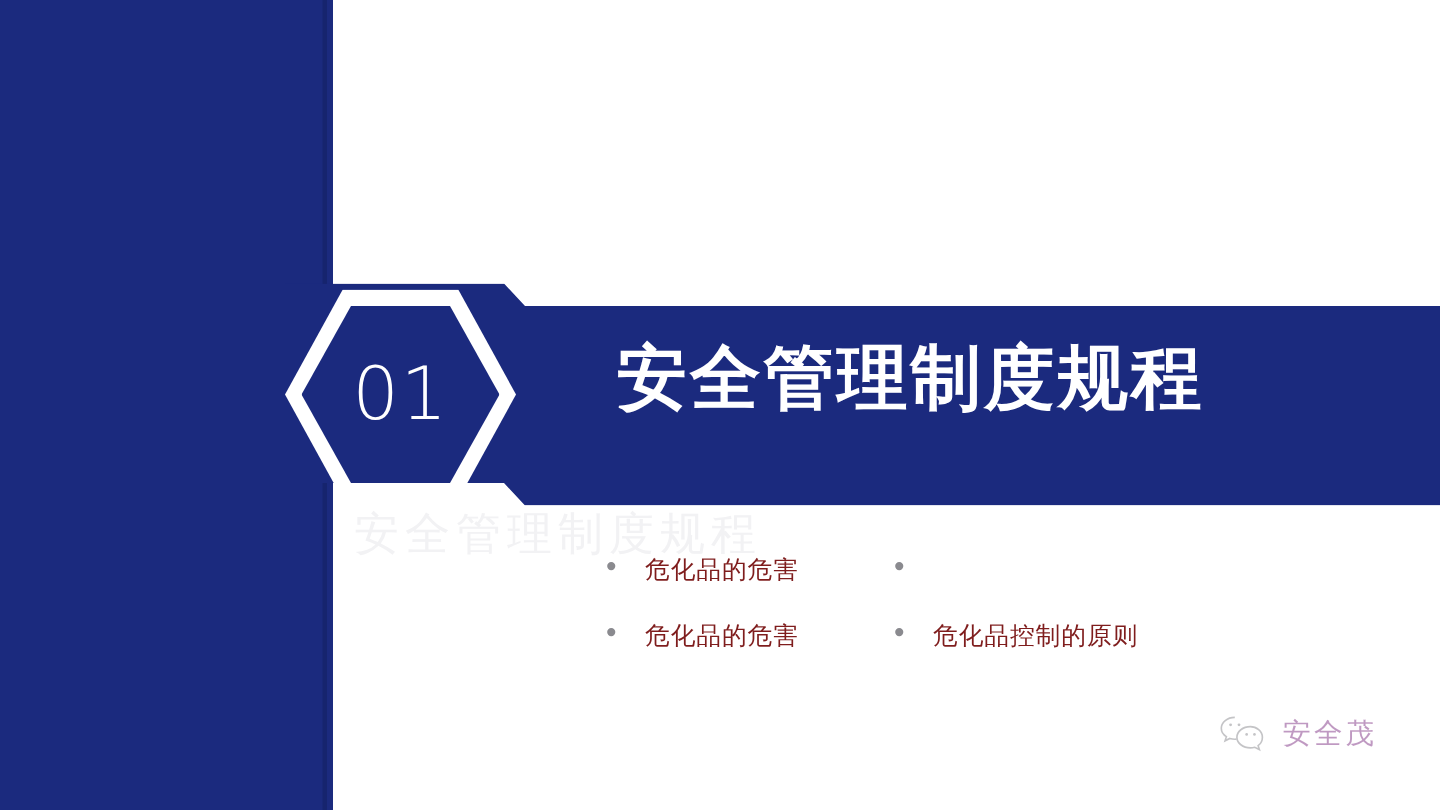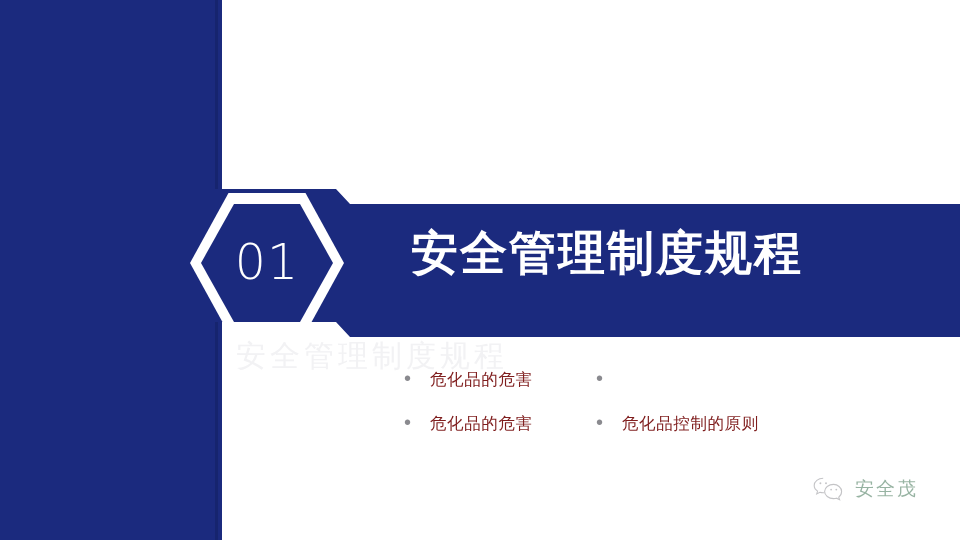--- a/index.html
+++ b/index.html
@@ -173,21 +173,21 @@
   }
   .wechat-icon {
     position: relative;
     width: 34px;
     height: 26px;
     margin-right: 9px;
     flex: 0 0 auto;
   }
   .wechat-icon svg { display: block; }
   .watermark-label {
-    color: #14532d;
+    color: #701a75;
     font-size: 19px;
     letter-spacing: 2px;
     font-family: "DejaVu Sans", "Liberation Sans", sans-serif;
     white-space: nowrap;
   }
 </style>
 </head>
 <body>
 
 <div class="slide">

